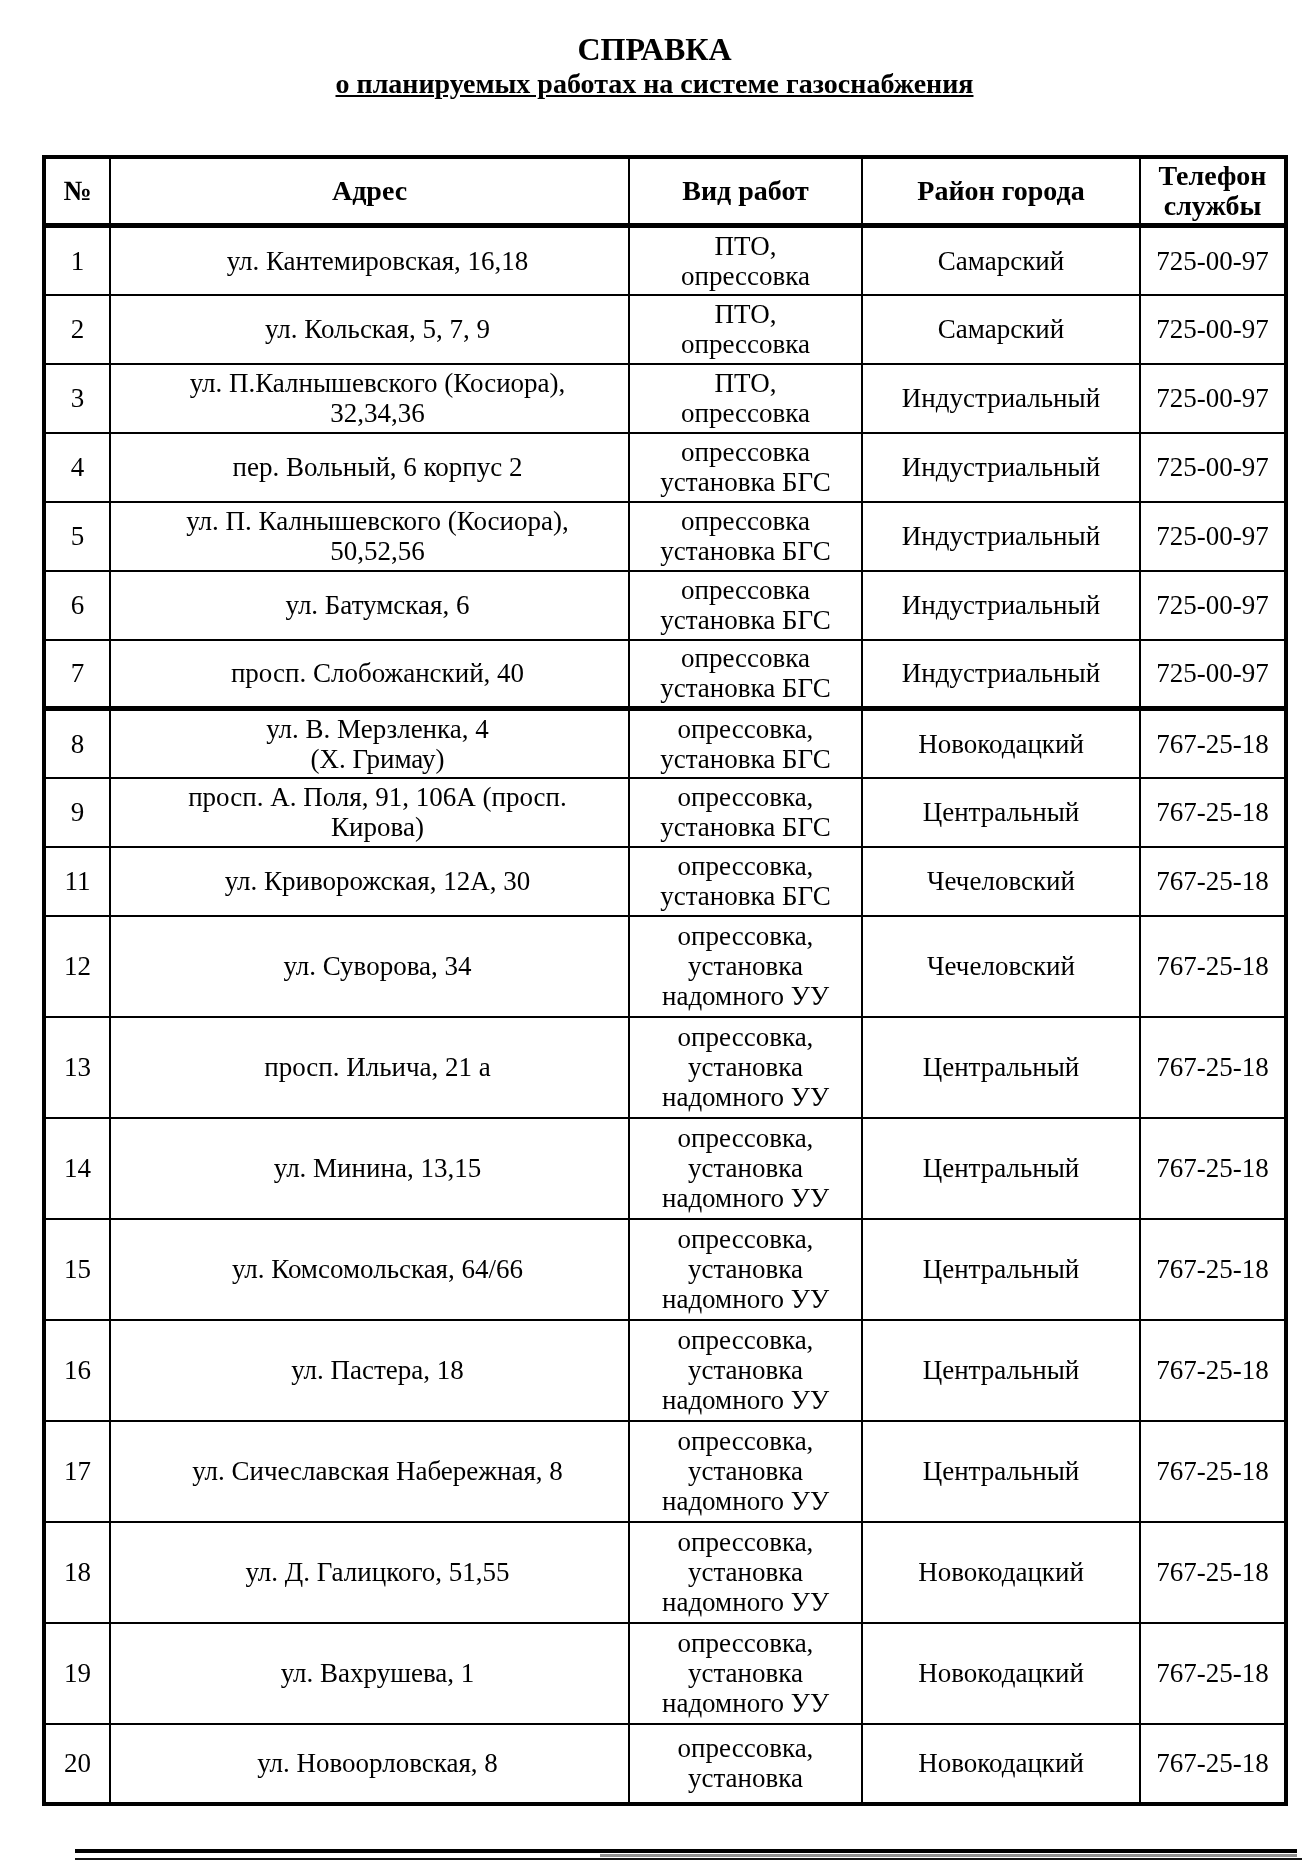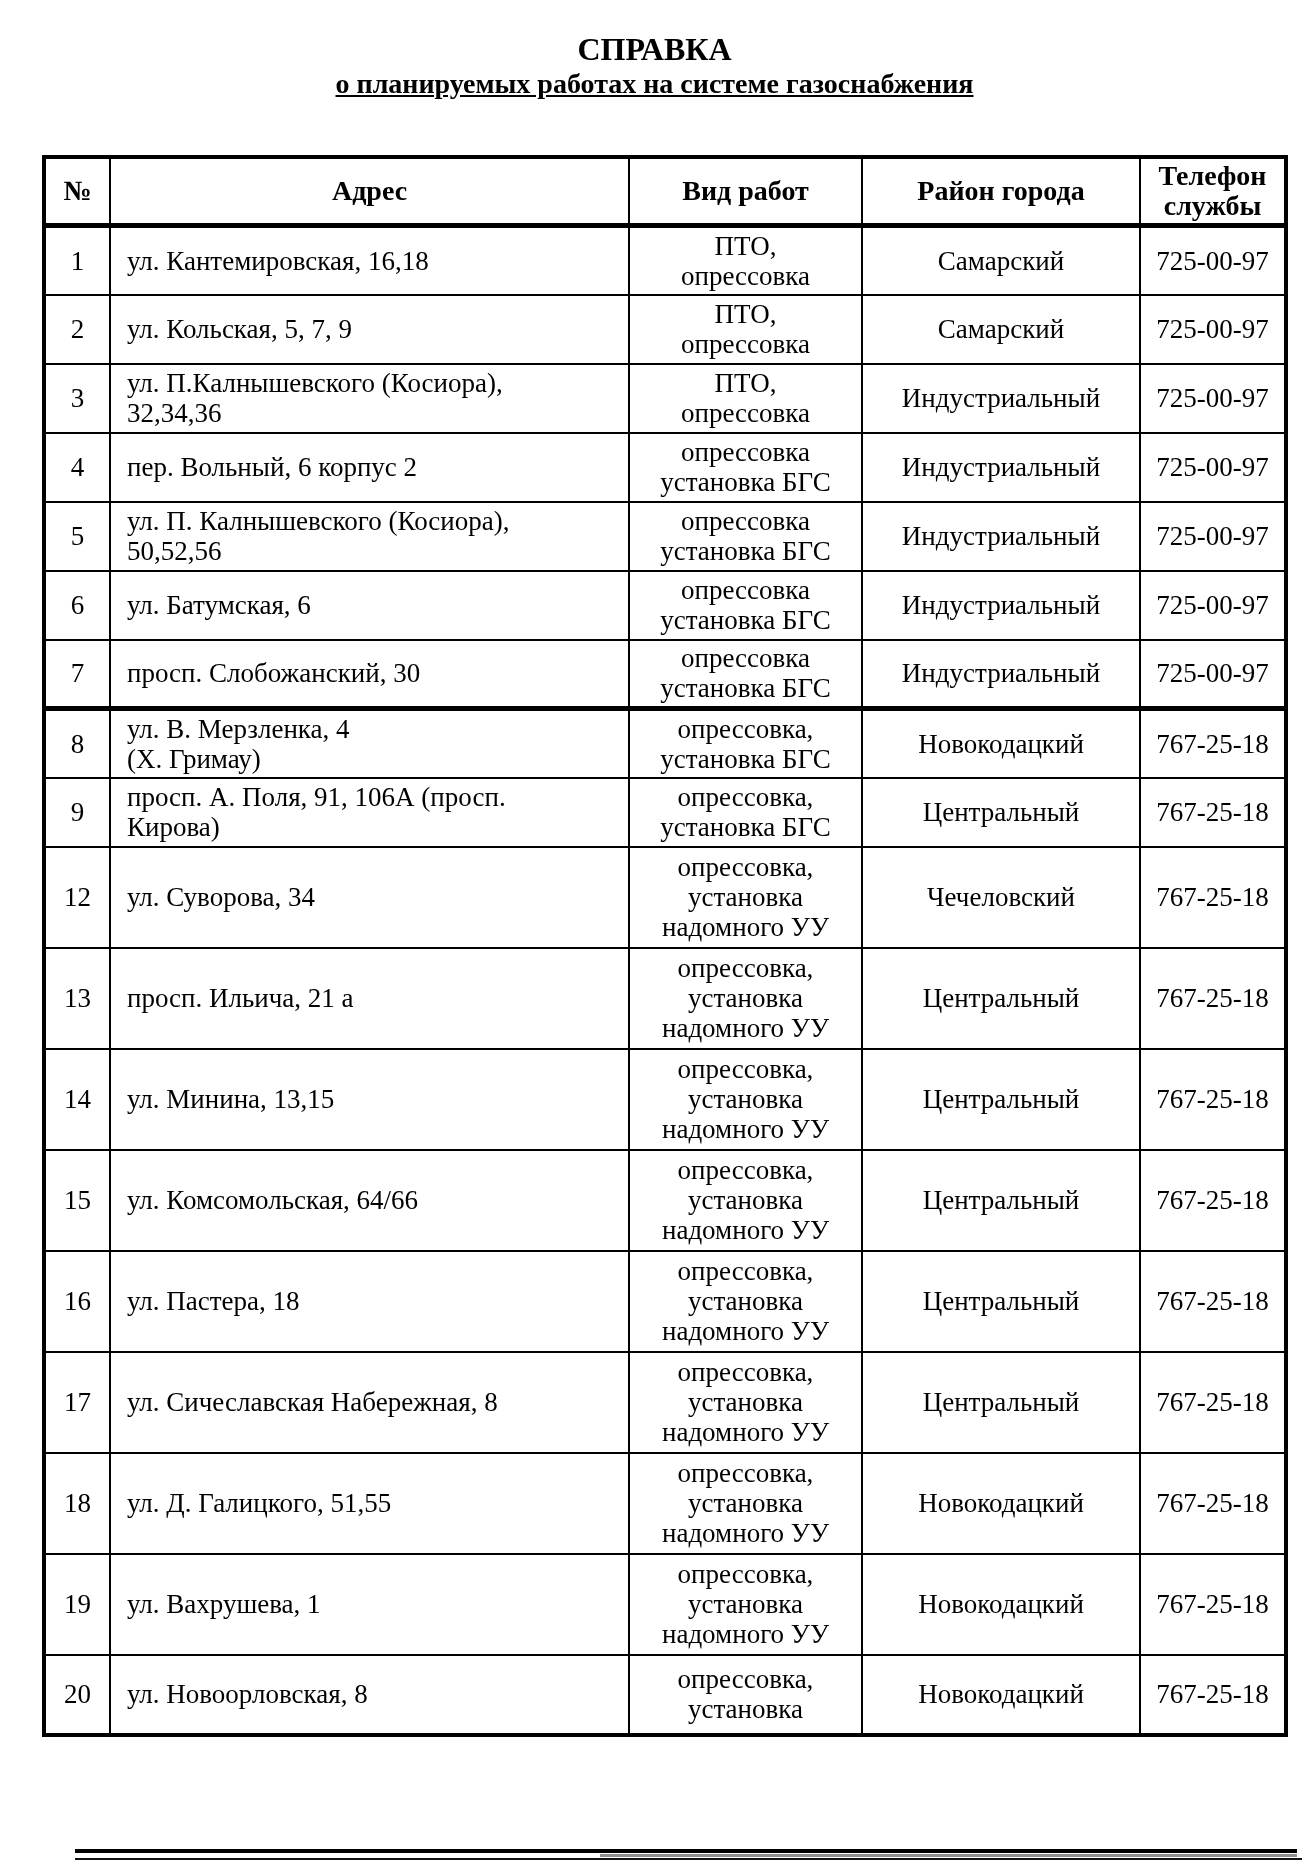--- a/index.html
+++ b/index.html
@@ -59,21 +59,21 @@
     line-height: 30px;
   }
   table.works td {
     font-size: 27px;
     line-height: 30px;
     text-align: center;
     vertical-align: middle;
     white-space: pre-line;
   }
   table.works td.col-address {
-    text-align: left;
+    text-align: center;
     padding-left: 16px;
   }
   table.works tbody tr {
     height: 69px;
   }
   table.works tbody tr.tall {
     height: 101px;
   }
   table.works tbody tr.last {
     height: 80px;
@@ -178,21 +178,21 @@
       <tr>
         <td class="col-no">6</td>
         <td class="col-address">ул. Батумская, 6</td>
         <td class="col-work">опрессовка
 установка БГС</td>
         <td class="col-district">Индустриальный</td>
         <td class="col-phone">725-00-97</td>
       </tr>
       <tr>
         <td class="col-no">7</td>
-        <td class="col-address">просп. Слобожанский, 30</td>
+        <td class="col-address">просп. Слобожанский, 40</td>
         <td class="col-work">опрессовка
 установка БГС</td>
         <td class="col-district">Индустриальный</td>
         <td class="col-phone">725-00-97</td>
       </tr>
       <tr class="section-start">
         <td class="col-no">8</td>
         <td class="col-address">ул. В. Мерзленка, 4
 (Х. Гримау)</td>
         <td class="col-work">опрессовка,
@@ -200,20 +200,28 @@
         <td class="col-district">Новокодацкий</td>
         <td class="col-phone">767-25-18</td>
       </tr>
       <tr>
         <td class="col-no">9</td>
         <td class="col-address">просп. А. Поля, 91, 106А (просп.
 Кирова)</td>
         <td class="col-work">опрессовка,
 установка БГС</td>
         <td class="col-district">Центральный</td>
+        <td class="col-phone">767-25-18</td>
+      </tr>
+      <tr>
+        <td class="col-no">11</td>
+        <td class="col-address">ул. Криворожская, 12А, 30</td>
+        <td class="col-work">опрессовка,
+установка БГС</td>
+        <td class="col-district">Чечеловский</td>
         <td class="col-phone">767-25-18</td>
       </tr>
       <tr class="tall">
         <td class="col-no">12</td>
         <td class="col-address">ул. Суворова, 34</td>
         <td class="col-work">опрессовка,
 установка
 надомного УУ</td>
         <td class="col-district">Чечеловский</td>
         <td class="col-phone">767-25-18</td>

